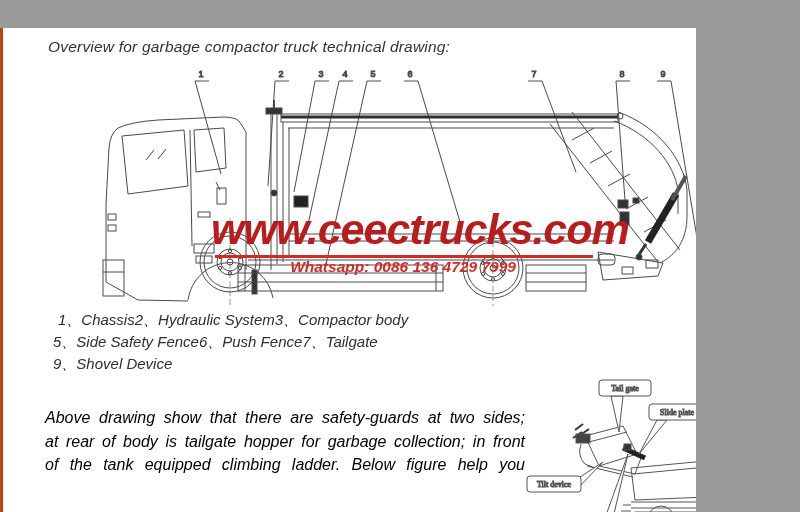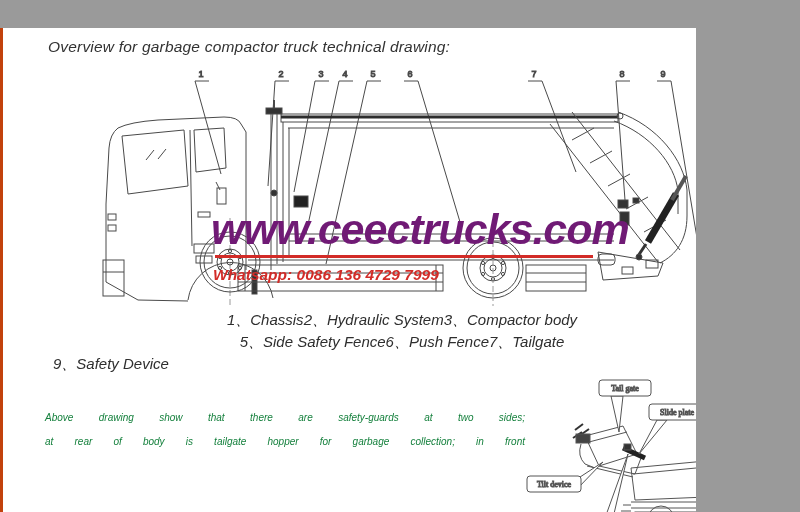--- a/index.html
+++ b/index.html
@@ -9,36 +9,36 @@
     border-left:3px solid #c2410c;box-sizing:border-box;margin-top:28px;
   }
   .abs{position:absolute;}
   .title{
     left:45px;top:10px;font-size:15.5px;font-style:italic;color:#323232;
     letter-spacing:.2px;white-space:nowrap;
   }
   
   .wm-site{
     left:208px;top:178px;width:386px;font-size:43px;font-weight:bold;font-style:italic;
-    color:#701a75;letter-spacing:-1px;white-space:nowrap;line-height:1.1;
+    color:#b91c1c;letter-spacing:-1px;white-space:nowrap;line-height:1.1;
   }
   .wm-underline{left:212px;top:227px;width:378px;height:3px;background:#d22b27;}
   .wm-whatsapp{
-    left:210px;top:238px;width:380px;text-align:left;font-size:15.5px;
+    left:210px;top:230px;width:380px;text-align:center;font-size:15.5px;
     font-weight:bold;font-style:italic;color:#d22b27;white-space:nowrap;
   }
   
   .legend-line{font-size:15px;font-style:italic;color:#2e2e2e;white-space:nowrap;}
-  .legend-flex{display:flex;justify-content:center;font-style:italic;}
+  .legend-flex{display:flex;justify-content:flex-start;font-style:italic;}
   .lg1{left:55px;top:283px;width:688px;}
   .lg2{left:50px;top:305px;width:698px;}
   .lg3{left:50px;top:327px;}
   .legend-item{white-space:nowrap;}
   
-  .para{left:42px;top:378px;width:480px;font-size:10px;font-style:italic;color:#15803d;}
+  .para{left:42px;top:378px;width:480px;font-size:16px;font-style:italic;color:#000000;}
   .para-line{text-align:justify;text-align-last:justify;line-height:23.5px;white-space:normal;}
   .para-line.last{text-align-last:left;}
   svg{display:block;}
   svg text{font-family:"Liberation Sans",sans-serif;}
   .callout-num{font-size:9px;fill:#555;}
   .sd-label{font-family:"Liberation Serif",serif;font-size:8px;fill:#222;}
 </style>
 </head>
 <body>
 
@@ -217,26 +217,27 @@
     <span class="legend-item"><span>1、</span><span>Chassis</span></span>
     <span class="legend-item"><span>2、</span><span>Hydraulic System</span></span>
     <span class="legend-item"><span>3、</span><span>Compactor body</span></span>
   </div>
   <div class="abs legend-line legend-flex lg2">
     <span class="legend-item"><span>5、</span><span>Side Safety Fence</span></span>
     <span class="legend-item"><span>6、</span><span>Push Fence</span></span>
     <span class="legend-item"><span>7、</span><span>Tailgate</span></span>
   </div>
   <div class="abs legend-line lg3">
-    <span class="legend-item"><span>9、</span><span>Safety Device</span></span>
+    <span class="legend-item"><span>9、</span><span>Shovel Device</span></span>
   </div>
 
   <div class="abs para">
     <div class="para-line">Above drawing show that there are safety-guards at two sides;</div>
     <div class="para-line">at rear of body is tailgate hopper for garbage collection; in front</div>
+    <div class="para-line">of the tank equipped climbing ladder. Below figure help you</div>
   </div>
 
   <svg class="abs" style="left:520px;top:350px;" width="280" height="162" viewBox="0 0 280 162">
     <g stroke="#555" stroke-width="1" fill="none">
 
       <g>
         <path d="M 218 128 L 218 86 Q 218 82 224 82 L 250 80 Q 259 80 263 88 L 267 99 Q 268 101 268 105 L 268 126 L 256 128"></path>
         <polygon points="224,87 244,85 247,104 227,106"></polygon>
         <rect x="251" y="87" width="11" height="15"></rect>
         <line x1="248" y1="84" x2="249" y2="126"></line>

